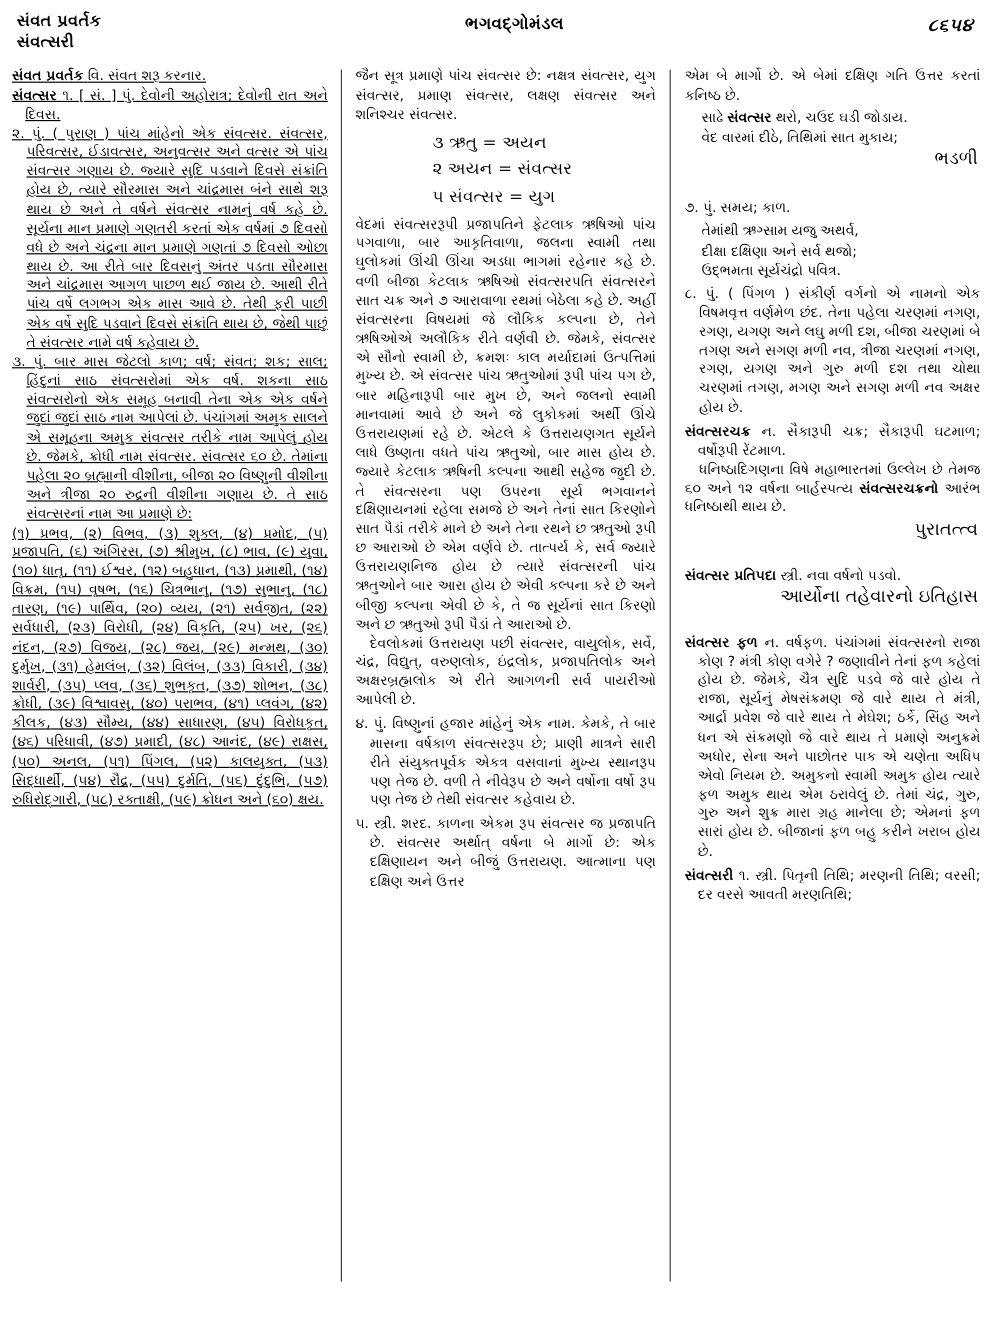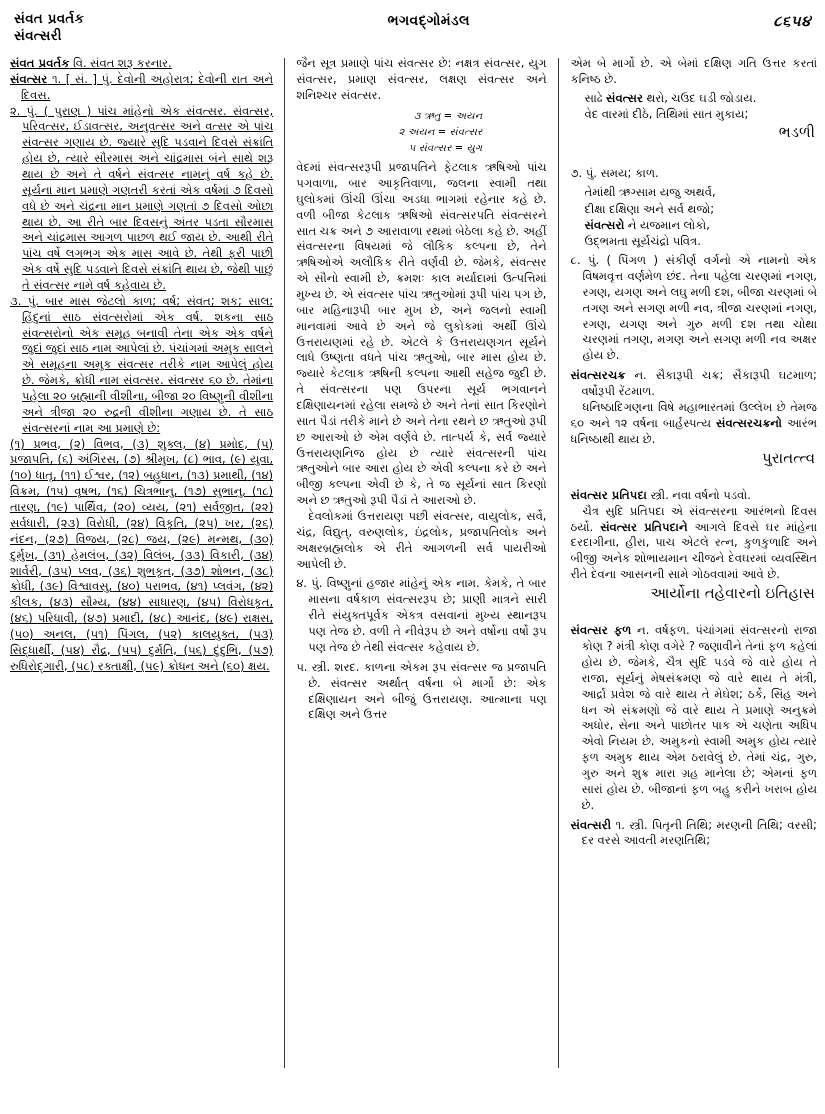--- a/index.html
+++ b/index.html
@@ -76,27 +76,26 @@
     padding-left:11px;
     text-indent:-11px;
   }
   .indent{text-indent:12px;}
   .blank-sm{height:4px;}
 
   
   .eqs{margin:4px 0 4px 0;text-align:center;}
   .eq{
     display:block;
-    text-align:right;
+    text-align:left;
     margin:0 auto;
     width:122px;
     line-height:1.62;
-    font-size:10px;
+    font-size:14px;
     letter-spacing:.2px;
-    font-style:italic;
   }
   
   .verse{margin:2px 0 0 0;}
   .verse .vline{
     padding-left:14px;
     line-height:1.40;
     white-space:normal;
   }
   .attrib{
     text-align:right;
@@ -182,41 +181,39 @@
       <div class="blank-sm"></div>
 
 
       <div class="blank-sm"></div>
 
       <p class="para sense">૭. પું. સમય; કાળ.</p>
 
       <div class="verse">
         <p class="para vline" id="v2l1">તેમાંથી ઋગ્સામ યજુ અથર્વ,</p>
         <p class="para vline" id="v2l2">દીક્ષા દક્ષિણા અને સર્વ થજો;</p>
-        <p class="para vline" id="v2l3"><span class="b">સંવત્સરો</span>  ને યજમાન લોકો,</p>
         <p class="para vline" id="v2l4">ઉદ્ભમતા સૂર્યચંદ્રો  પવિત્ર.</p>
       </div>
 
       <div class="blank-sm"></div>
 
       <p class="para sense">૮. પું. ( પિંગળ ) સંકીર્ણ વર્ગનો એ નામનો એક વિષમવૃત્ત વર્ણમેળ છંદ. તેના પહેલા ચરણમાં નગણ, રગણ, યગણ અને લઘુ મળી દશ, બીજા ચરણમાં બે તગણ અને સગણ મળી નવ, ત્રીજા ચરણમાં નગણ, રગણ, યગણ અને ગુરુ મળી દશ તથા ચોથા ચરણમાં તગણ, મગણ અને સગણ મળી નવ અક્ષર હોય છે.</p>
 
       <div class="blank-sm"></div>
 
       <div class="entry">
         <p class="para hang"><span class="hw">સંવત્સરચક્ર</span> <span>ન. સૈકારૂપી ચક્ર; સૈકારૂપી ઘટમાળ; વર્ષોરૂપી રેંટમાળ.</span></p>
         <p class="para indent" id="chakra-note">ધનિષ્ઠાદિગણના વિષે મહાભારતમાં ઉલ્લેખ છે તેમજ  ૬૦ અને ૧૨ વર્ષના બાર્હસ્પત્ય <span class="b">સંવત્સરચક્રનો</span> આરંભ ધનિષ્ઠાથી થાય છે.</p>
         <p class="attrib">પુરાતત્ત્વ</p>
       </div>
 
       <div class="blank-sm"></div>
 
       <div class="entry">
         <p class="para hang"><span class="hw">સંવત્સર પ્રતિપદા</span> <span>સ્ત્રી. નવા વર્ષનો પડવો.</span></p>
-        <p class="para indent" id="pratipada-body">ચૈત્ર સુદિ પ્રતિપદા એ સંવત્સરના આરંભનો દિવસ ઠર્યો.  <span class="b">સંવત્સર પ્રતિપદાને</span> આગલે દિવસે ઘર માંહેના દરદાગીના, હીરા, પાચ એટલે રત્ન, કુળકુળાદિ અને બીજી અનેક શોભાયમાન ચીજને દેવઘરમાં વ્યવસ્થિત રીતે દેવના આસનની સામે ગોઠવવામાં આવે છે.</p>
         <p class="attrib">આર્યોના તહેવારનો ઇતિહાસ</p>
       </div>
 
       <div class="blank-sm"></div>
 
       <div class="entry">
         <p class="para hang"><span class="hw">સંવત્સર ફળ</span> <span>ન. વર્ષફળ. પંચાંગમાં સંવત્સરનો રાજા કોણ ?  મંત્રી  કોણ વગેરે ?  જણાવીને તેનાં ફળ કહેલાં હોય છે. જેમકે, ચૈત્ર સુદિ પડવે જે વારે હોય તે રાજા, સૂર્યનું મેષસંક્રમણ જે વારે થાય તે મંત્રી, આર્દ્રા પ્રવેશ જે વારે થાય તે મેઘેશ; ઠર્કે, સિંહ અને ધન એ સંક્રમણો જે વારે થાય તે પ્રમાણે અનુક્રમે અધોર, સેના અને પાછોતર પાક એ ચણેતા અધિપ એવો નિયમ છે. અમુકનો સ્વામી અમુક હોય ત્યારે ફળ અમુક થાય એમ ઠરાવેલું છે. તેમાં ચંદ્ર, ગુરુ, ગુરુ અને શુક્ર મારા ગ્રહ માનેલા છે; એમનાં ફળ સારાં હોય છે. બીજાનાં ફળ બહુ કરીને ખરાબ હોય છે.</span></p>
       </div>
 
       <div class="blank-sm"></div>

